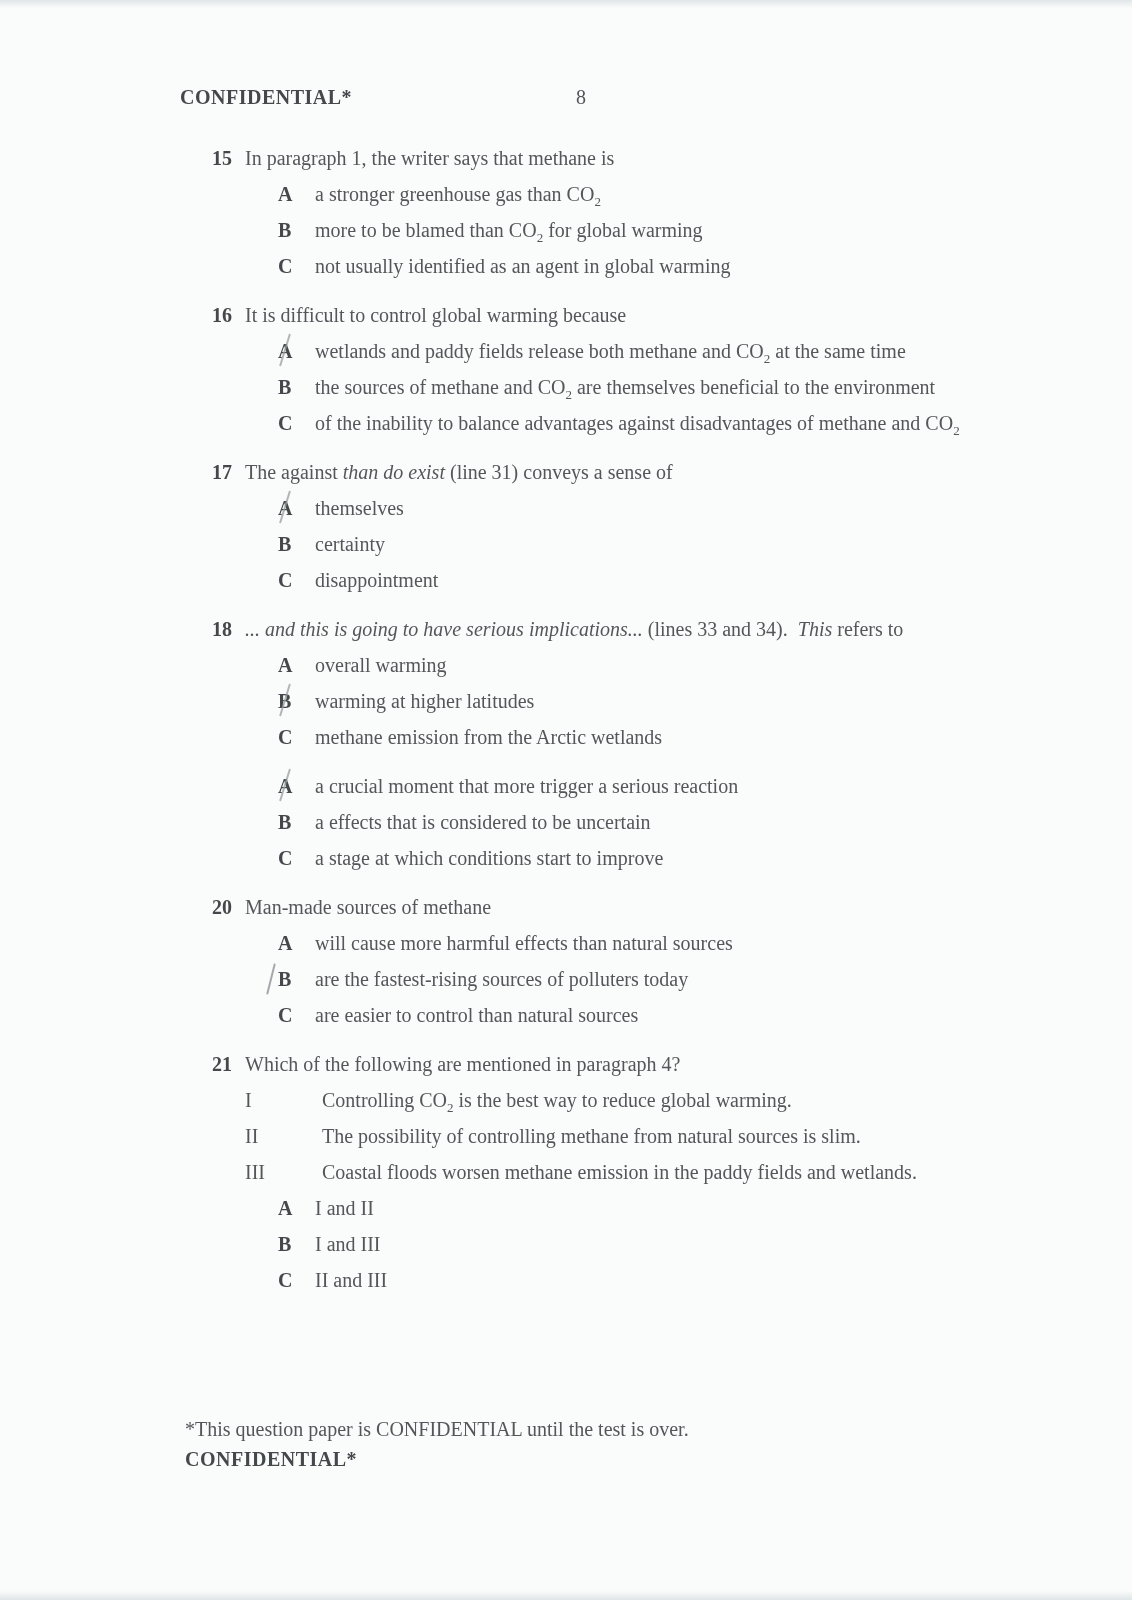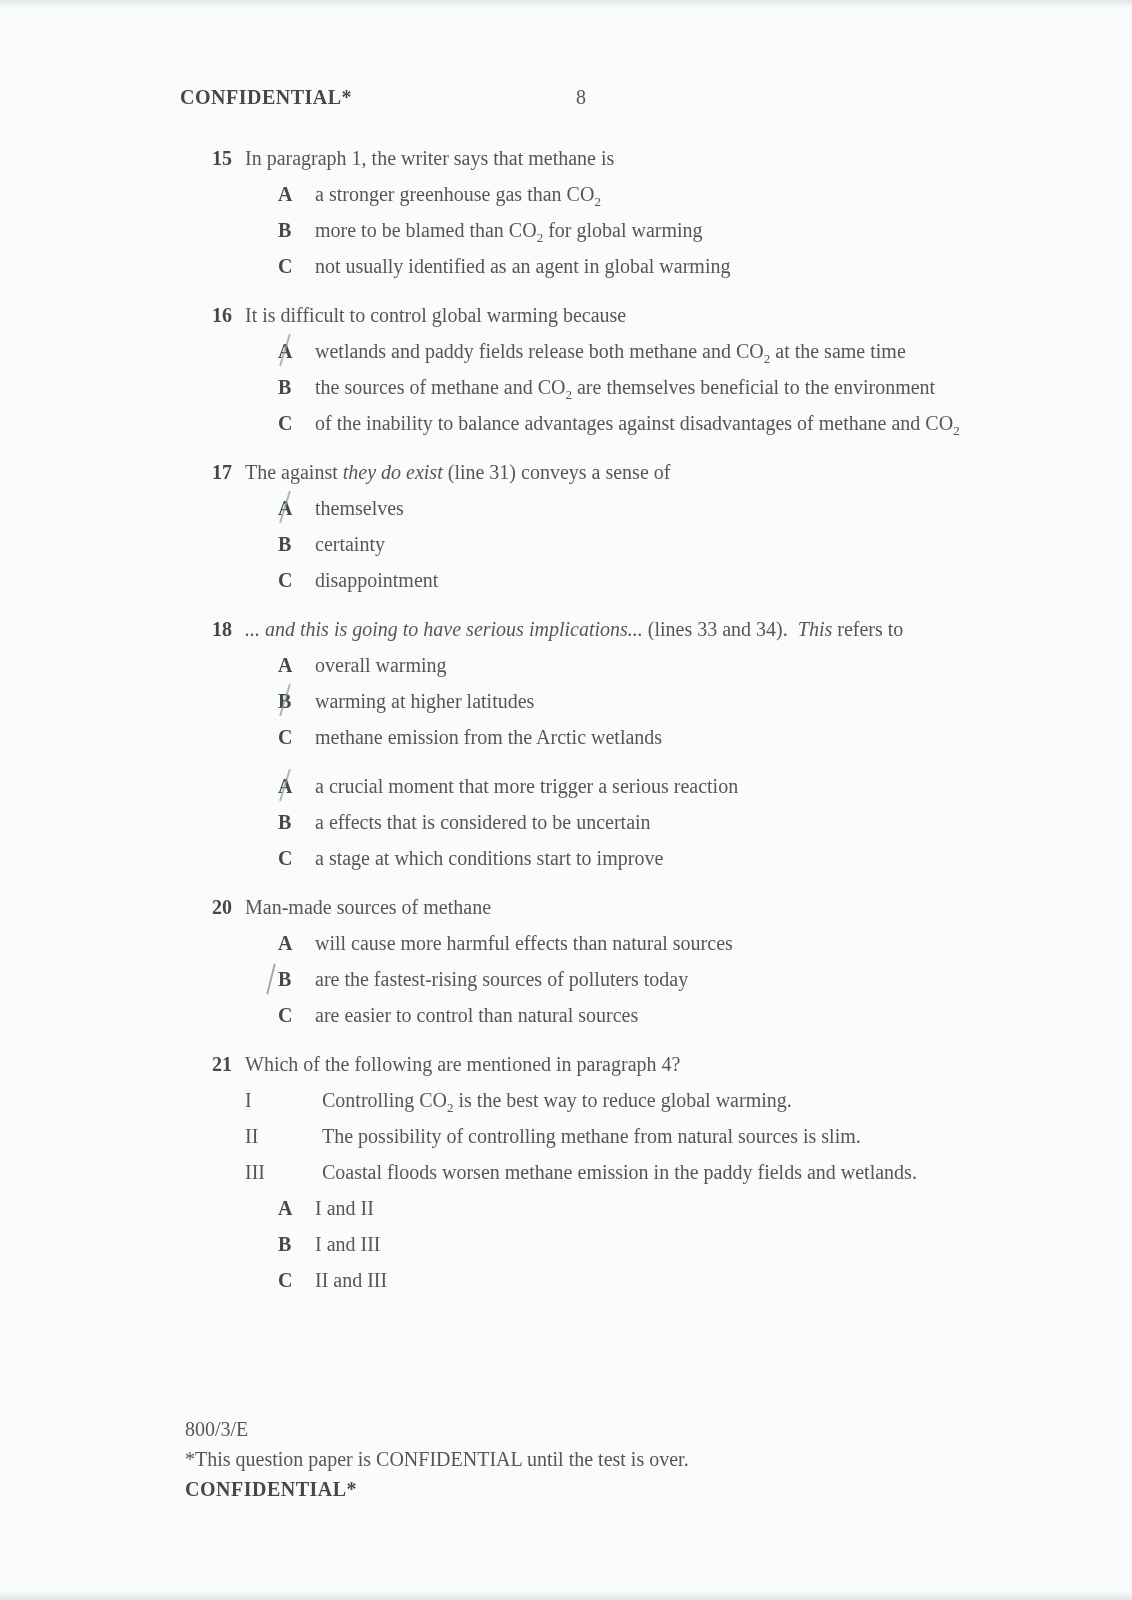--- a/index.html
+++ b/index.html
@@ -83,21 +83,21 @@
     </div>
     <div class="opt">
       <span class="lcell"><span class="oletter">C</span></span>
       <span class="otext"><span>of the inability to balance advantages against disadvantages of methane and CO</span><sub>2</sub><span></span></span>
     </div>
   </div>
 
   <div class="q">
     <div class="qhead">
       <span class="qnum">17</span>
-      <span class="qtext"><span>The against </span><i>they do exist</i><span></span><i></i><span> (line 31) conveys a sense of</span></span>
+      <span class="qtext"><span>The against </span><i>than do exist</i><span></span><i></i><span> (line 31) conveys a sense of</span></span>
     </div>
     <div class="opt">
       <span class="lcell"><span class="pmark pmark-through"></span><span class="oletter">A</span></span>
       <span class="otext"><span>themselves</span><sub></sub><span></span></span>
     </div>
     <div class="opt">
       <span class="lcell"><span class="oletter">B</span></span>
       <span class="otext"><span>certainty</span><sub></sub><span></span></span>
     </div>
     <div class="opt">
@@ -186,18 +186,17 @@
     </div>
     <div class="opt">
       <span class="lcell"><span class="oletter">C</span></span>
       <span class="otext"><span>II and III</span><sub></sub><span></span></span>
     </div>
   </div>
 
 </div>
 
 <div class="page-footer">
-  <div>800/3/E</div>
   <div class="footer-row">
     <span>*This question paper is CONFIDENTIAL until the test is over.</span>
     <span class="footer-confidential">CONFIDENTIAL*</span>
   </div>
 </div>
 
 </body></html>

